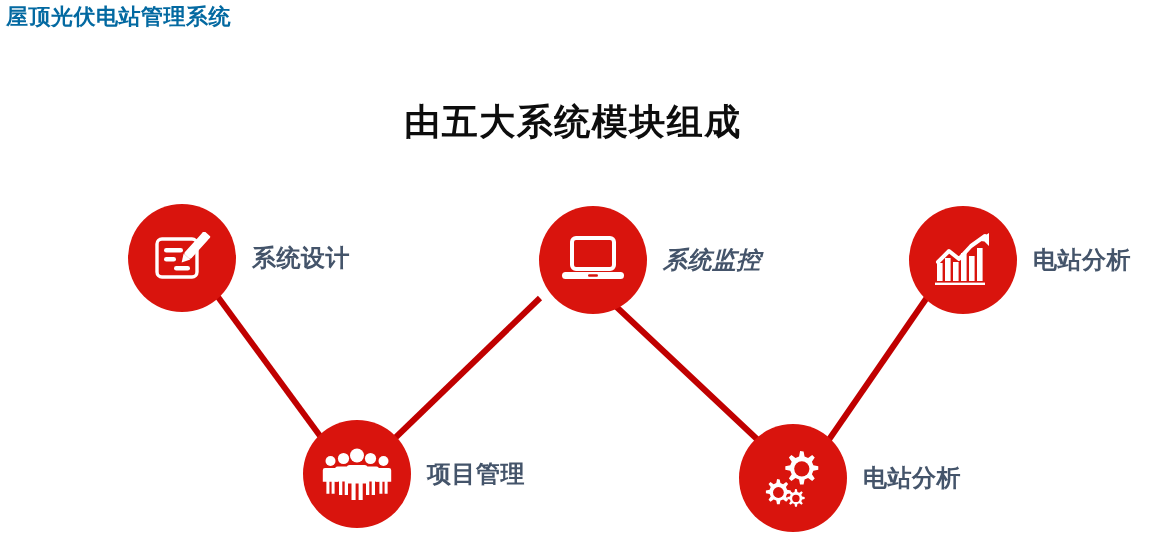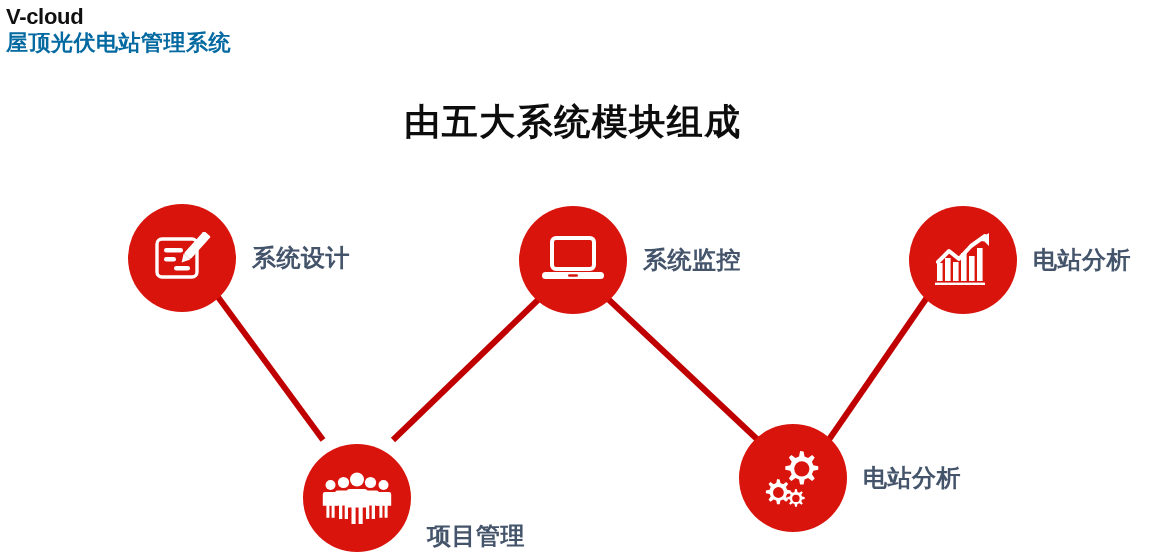--- a/index.html
+++ b/index.html
@@ -100,21 +100,20 @@
     white-space: nowrap;
     margin-left: 16px;
   }
 </style>
 </head>
 <body>
 
 <div id="slide">
 
   <div id="logo">
-    <span class="logo-line1">V-cloud</span>
     <span class="logo-line2">屋顶光伏电站管理系统</span>
   </div>
 
   <div id="slide-title">由五大系统模块组成</div>
 
   <div id="diagram">
 
     <svg id="connectors" viewBox="0 0 1158 554" width="1158" height="554" xmlns="http://www.w3.org/2000/svg">
       <g stroke="#c00000" stroke-width="6" stroke-linecap="butt" fill="none">
         <line x1="218" y1="297" x2="323" y2="440"></line>
@@ -134,21 +133,21 @@
           <g transform="rotate(42 38 20)">
             <rect x="33.5" y="-2" width="9" height="28" rx="2" fill="#ffffff"></rect>
             <rect x="33.5" y="-4.5" width="9" height="4" rx="1.2" fill="#ffffff"></rect>
             <path d="M33.5 26 L42.5 26 L38 34 Z" fill="#ffffff"></path>
           </g>
         </svg>
       </div>
       <div class="node-label">系统设计</div>
     </div>
 
-    <div class="node" style="left:303px; top:444px;align-items:flex-end;">
+    <div class="node" style="left:303px; top:420px;">
       <div class="node-circle">
         <svg width="70" height="56" viewBox="0 0 70 56">
 
           <circle cx="8.5" cy="15" r="5" fill="#ffffff"></circle>
           <path d="M3 22 h11 a2.2 2.2 0 0 1 2.2 2.2 v11.5 h-3.6 v12 h-3 v-12 h-2.2 v12 h-3 v-12 h-3.6 v-11.5 a2.2 2.2 0 0 1 2.2 -2.2 z" fill="#ffffff"></path>
 
           <circle cx="21.5" cy="12.5" r="5.6" fill="#ffffff"></circle>
           <path d="M15.5 20.5 h12 a2.4 2.4 0 0 1 2.4 2.4 v12.6 h-3.9 v13.5 h-3.3 v-13.5 h-2.4 v13.5 h-3.3 v-13.5 h-3.9 v-12.6 a2.4 2.4 0 0 1 2.4 -2.4 z" fill="#ffffff"></path>
 
           <circle cx="35" cy="9.5" r="7" fill="#ffffff"></circle>
@@ -157,21 +156,21 @@
           <circle cx="48.5" cy="12.5" r="5.6" fill="#ffffff"></circle>
           <path d="M42.5 20.5 h12 a2.4 2.4 0 0 1 2.4 2.4 v12.6 h-3.9 v13.5 h-3.3 v-13.5 h-2.4 v13.5 h-3.3 v-13.5 h-3.9 v-12.6 a2.4 2.4 0 0 1 2.4 -2.4 z" fill="#ffffff"></path>
 
           <circle cx="61.5" cy="15" r="5" fill="#ffffff"></circle>
           <path d="M56 22 h11 a2.2 2.2 0 0 1 2.2 2.2 v11.5 h-3.6 v12 h-3 v-12 h-2.2 v12 h-3 v-12 h-3.6 v-11.5 a2.2 2.2 0 0 1 2.2 -2.2 z" fill="#ffffff"></path>
         </svg>
       </div>
       <div class="node-label">项目管理</div>
     </div>
 
-    <div class="node" style="left:519px; top:206px;">
+    <div class="node" style="left:539px; top:206px;font-style:italic;">
       <div class="node-circle">
         <svg width="66" height="50" viewBox="0 0 66 50">
           <rect x="12" y="3" width="42" height="31" rx="4" ry="4" fill="none" stroke="#ffffff" stroke-width="4"></rect>
           <rect x="2" y="37" width="62" height="7" rx="3.5" fill="#ffffff"></rect>
           <rect x="28" y="39.2" width="10" height="2.6" rx="1.3" fill="#d9140d"></rect>
         </svg>
       </div>
       <div class="node-label">系统监控</div>
     </div>
 

